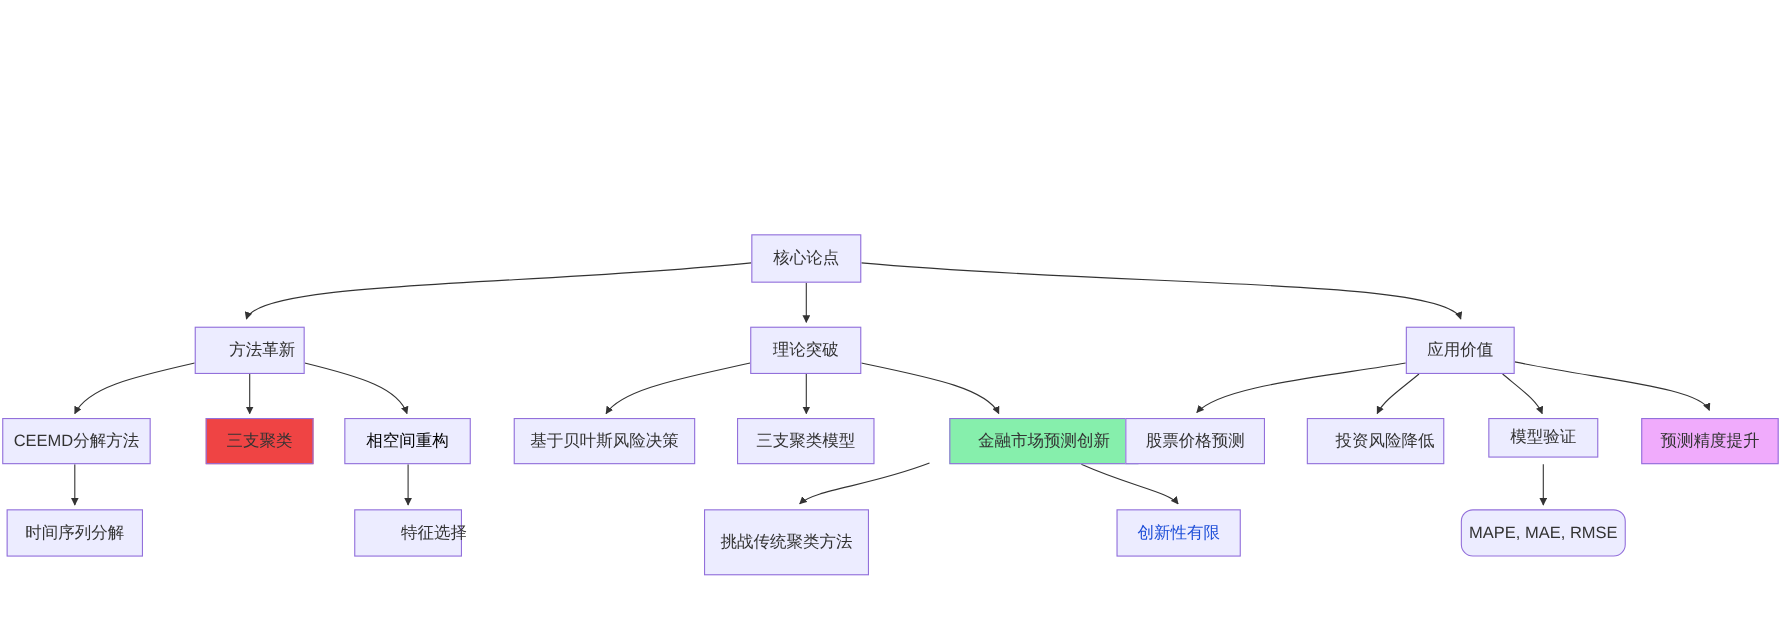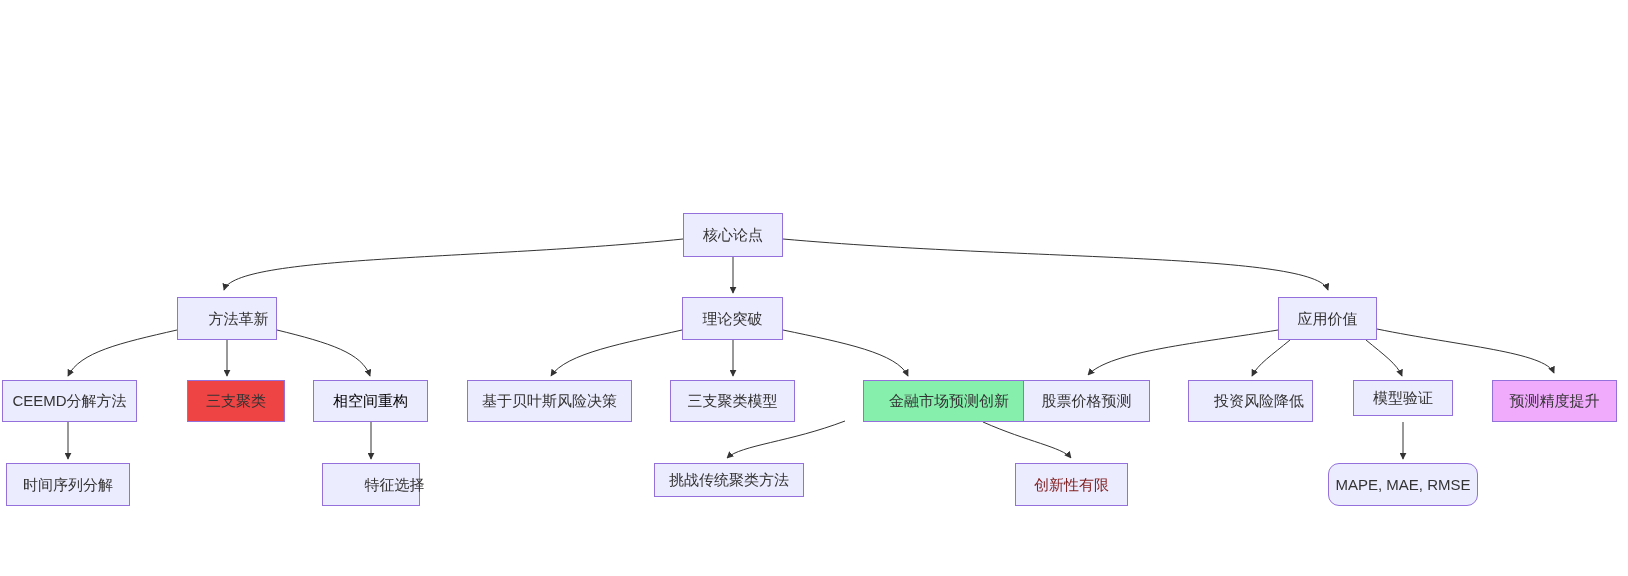--- a/index.html
+++ b/index.html
@@ -117,23 +117,23 @@
       </div>
       <div class="node" style="left: 1492px; top: 380px; width: 125px; height: 42px; background: #f0abfc; border-color: rgb(147, 112, 219); color: rgb(51, 51, 51);">
         <span>预测精度提升</span>
       </div>
       <div class="node" style="left: 6px; top: 463px; width: 124px; height: 43px; background: rgb(236, 236, 255); border-color: rgb(147, 112, 219); color: rgb(51, 51, 51);">
         <span>时间序列分解</span>
       </div>
       <div class="node" style="left: 322px; top: 463px; width: 98px; height: 43px; background: rgb(236, 236, 255); border-color: rgb(147, 112, 219); color: rgb(51, 51, 51); padding-left: 47px;">
         <span>特征选择</span>
       </div>
-      <div class="node" style="left: 654px; top: 463px; width: 150px; height: 34px; background: rgb(236, 236, 255); border-color: rgb(147, 112, 219); color: rgb(51, 51, 51);">
+      <div class="node" style="left: 640px; top: 463px; width: 150px; height: 60px; background: rgb(236, 236, 255); border-color: rgb(147, 112, 219); color: rgb(51, 51, 51);">
         <span>挑战传统聚类方法</span>
       </div>
-      <div class="node" style="left: 1015px; top: 463px; width: 113px; height: 43px; background: rgb(236, 236, 255); border-color: rgb(147, 112, 219); color: #7f1d1d;">
+      <div class="node" style="left: 1015px; top: 463px; width: 113px; height: 43px; background: rgb(236, 236, 255); border-color: rgb(147, 112, 219); color: #1d4ed8;">
         <span>创新性有限</span>
       </div>
       <div class="node" style="left: 1328px; top: 463px; width: 150px; height: 43px; background: rgb(236, 236, 255); border-color: rgb(147, 112, 219); color: rgb(51, 51, 51); border-radius: 11px;">
         <span>MAPE, MAE, RMSE</span>
       </div>
     </div>
 </div>
 
 </body></html>

